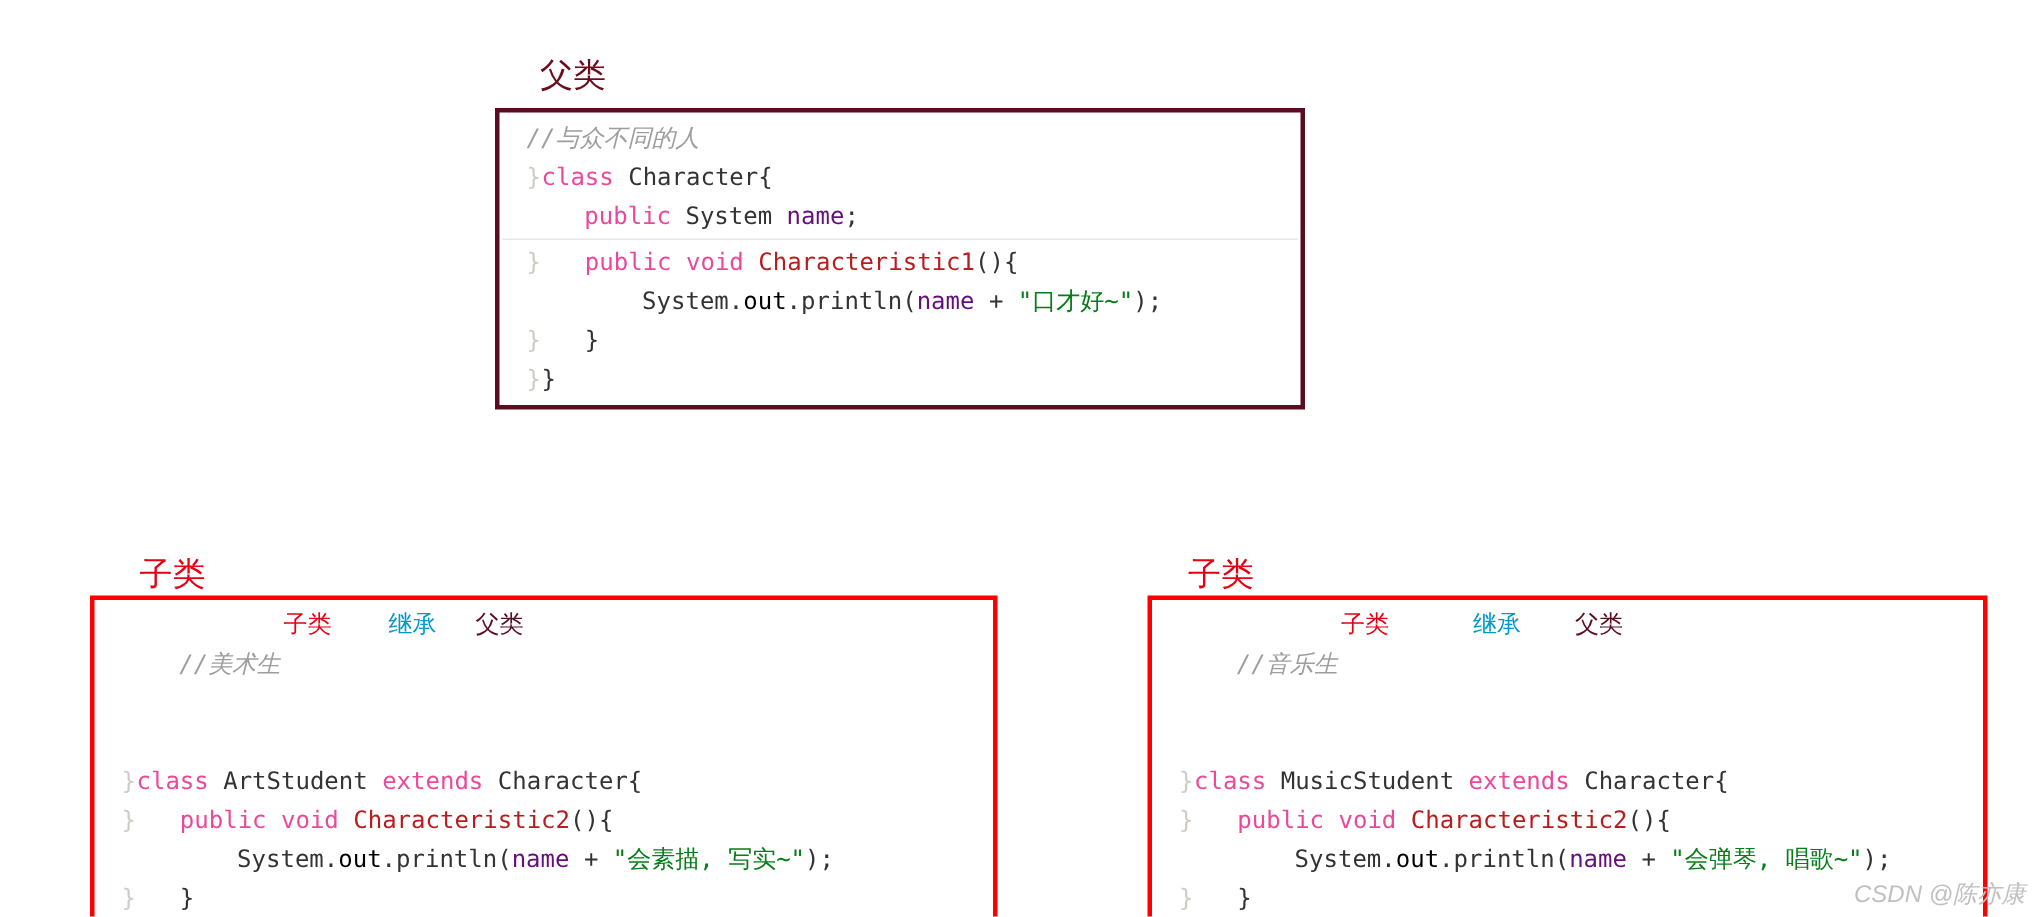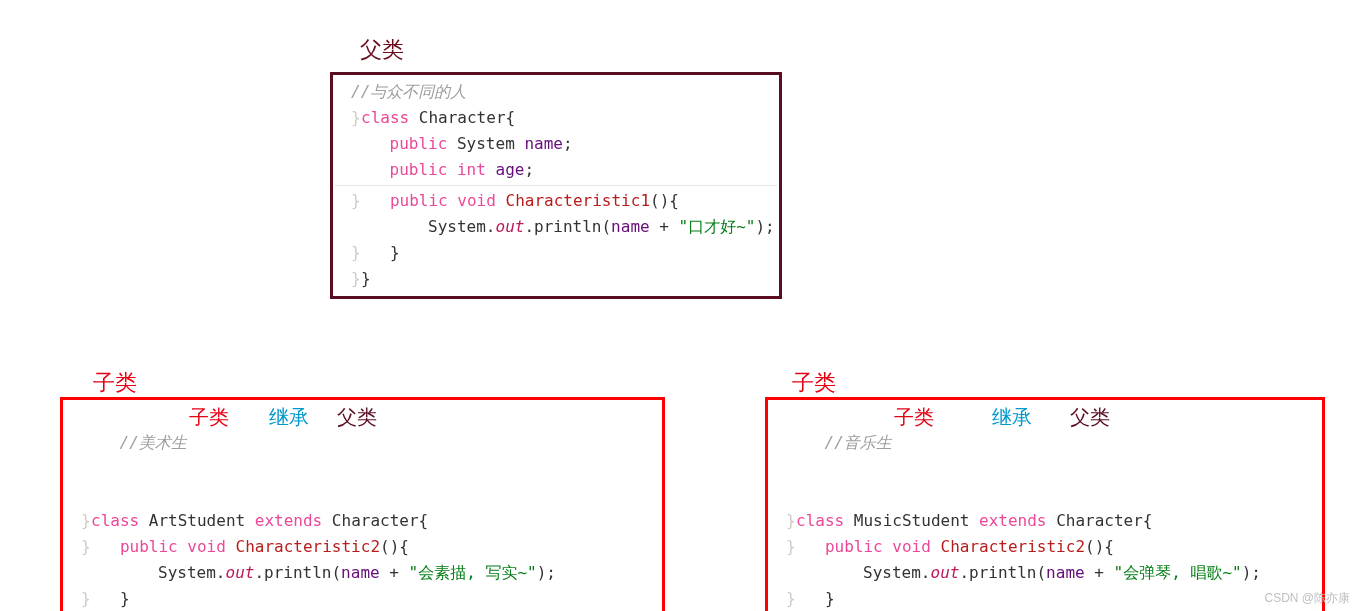--- a/index.html
+++ b/index.html
@@ -18,21 +18,21 @@
     }
     .label-parent-top { color: #6a0d1c; top: 35px; left: 360px; }
     .label-sub-left { color: #e60012; top: 368px; left: 93px; }
     .label-sub-right { color: #e60012; top: 368px; left: 792px; }
     .box {
       position: absolute;
       background: #fff;
       padding: 4px 2px;
     }
     .box-parent {
-      top: 72px; left: 330px; width: 452px;
+      top: 72px; left: 330px; width: 540px;
       border: 3px solid #5a0d20;
     }
     .box-left {
       top: 397px; left: 60px; width: 605px;
       border: 3px solid #ff0000;
     }
     .box-right {
       top: 397px; left: 765px; width: 560px;
       border: 3px solid #ff0000;
     }
@@ -41,56 +41,56 @@
       line-height: 26px;
       white-space: pre;
       color: #383838;
       padding-left: 16px;
     }
     .hr-sep { border: none; border-top: 1px solid #e6e6e6; margin: 2px 0; }
     .gutter { color: #d0cbc5; display: inline-block; width: 10px; vertical-align: baseline; }
     .comment { color: #9e9e9e; font-style: italic; }
     .kw { color: #ec4899; }
     .meth { color: #b91c1c; }
-    .field-out { color: #be185d; font-style: italic; }
+    .field-out { color: #000000; }
     .field { color: #660e7a; }
     .str { color: #067d17; }
     .cls { color: #333333; }
     .pln { color: #333333; }
     .ann-row {
       font-family: "SimSun", "宋体", serif;
-      font-size: 20px;
+      font-size: 16px;
       white-space: nowrap;
       padding-left: 20px;
       line-height: 26px;
     }
     .ann-sub { color: #e60012; }
     .ann-ext { color: #0099cc; }
     .ann-par { color: #5a0d20; }
     .watermark {
       position: absolute;
       right: 8px;
       bottom: 4px;
       font-family: sans-serif;
-      font-size: 12px;
+      font-size: 16px;
       color: #c0c0c0;
+      font-style: italic;
     }
   </style>
 </head>
 <body>
 
 <div class="label label-parent-top">父类</div>
 <div class="label label-sub-left">子类</div>
 <div class="label label-sub-right">子类</div>
 
 <div class="box box-parent">
   <div class="code-line"><span class="comment">//与众不同的人</span></div>
   <div class="code-line"><span class="gutter">}</span><span class="kw">class</span><span class="pln"> </span><span class="cls">Character{</span></div>
   <div class="code-line">    <span class="kw">public</span> <span class="cls">System</span> <span class="field">name</span><span class="pln">;</span></div>
-  <div class="code-line">    <span class="kw">public</span> <span class="kw">int</span> <span class="field">age</span><span class="pln">;</span></div>
   <hr class="hr-sep">
   <div class="code-line"><span class="gutter">}</span>   <span class="kw">public</span> <span class="kw">void</span> <span class="meth">Characteristic1</span><span class="pln">(){</span></div>
   <div class="code-line">        <span class="pln">System.</span><span class="field-out">out</span><span class="pln">.println(</span><span class="field">name</span><span class="pln"> + </span><span class="str">"口才好~"</span><span class="pln">);</span></div>
   <div class="code-line"><span class="gutter">}</span>   <span class="pln">}</span></div>
   <div class="code-line"><span class="gutter">}</span><span class="pln">}</span></div>
 </div>
 
 <div class="box box-left">
   <div class="code-line" style="position:relative;">
     <span class="comment">//美术生</span>

